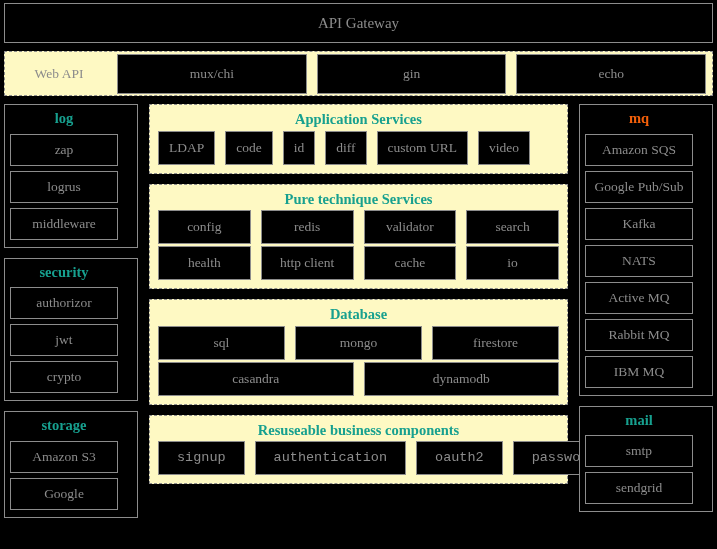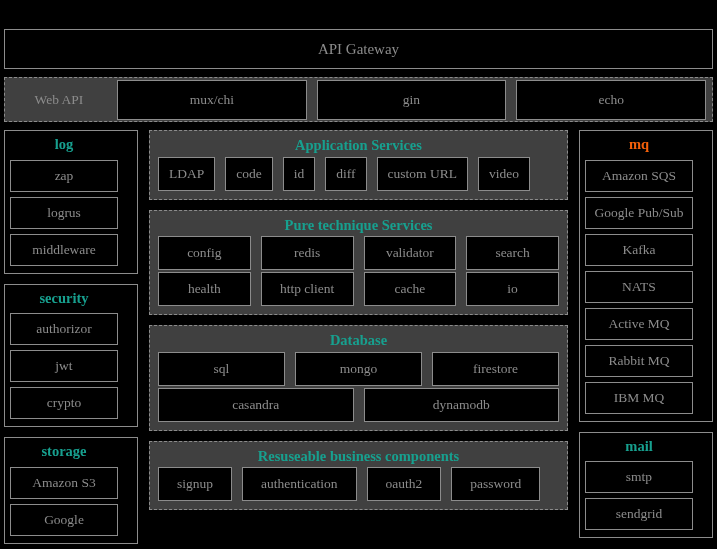--- a/index.html
+++ b/index.html
@@ -34,39 +34,37 @@
     white-space: nowrap;
   }
 
   .panel-solid {
     border: 1px solid #8c8c8c;
     background: #000000;
   }
 
   .panel-dashed {
     border: 1px dashed #8c8c8c;
-    background: #404040;
-    justify-content: flex-end;
+    background: #fef9c3;
   }
 
   .section-title {
     text-align: center;
     font-size: 14.5px;
     font-weight: bold;
     line-height: 1;
   }
 
   
   #api-gateway-bar {
     height: 40px;
     flex: 0 0 40px;
     display: flex;
     align-items: center;
     justify-content: center;
-    margin-top: 26px;
   }
   #api-gateway-title {
     font-size: 15px;
     color: #8c8c8c;
   }
 
   
   #web-api-row {
     height: 45px;
     flex: 0 0 45px;
@@ -142,21 +140,21 @@
   }
 
   
   #app-services-row .box { flex: 0 1 auto; }
   #app-services-row .box.w-ldap { min-width: 52px; }
 
   
   .chip-row.equal .box { flex: 1 1 0; }
 
   
-  #reusable-row .box { flex: 0 1 auto; padding: 0 18px; }
+  #reusable-row .box { flex: 0 1 auto; padding: 0 18px; font-family: Liberation Mono, monospace; }
 </style>
 </head>
 <body>
 
 <div id="api-gateway-bar" class="panel-solid">
   <div id="api-gateway-title">API Gateway</div>
 </div>
 
 <div id="web-api-row" class="panel-dashed">
   <div id="web-api-label">Web API</div>

